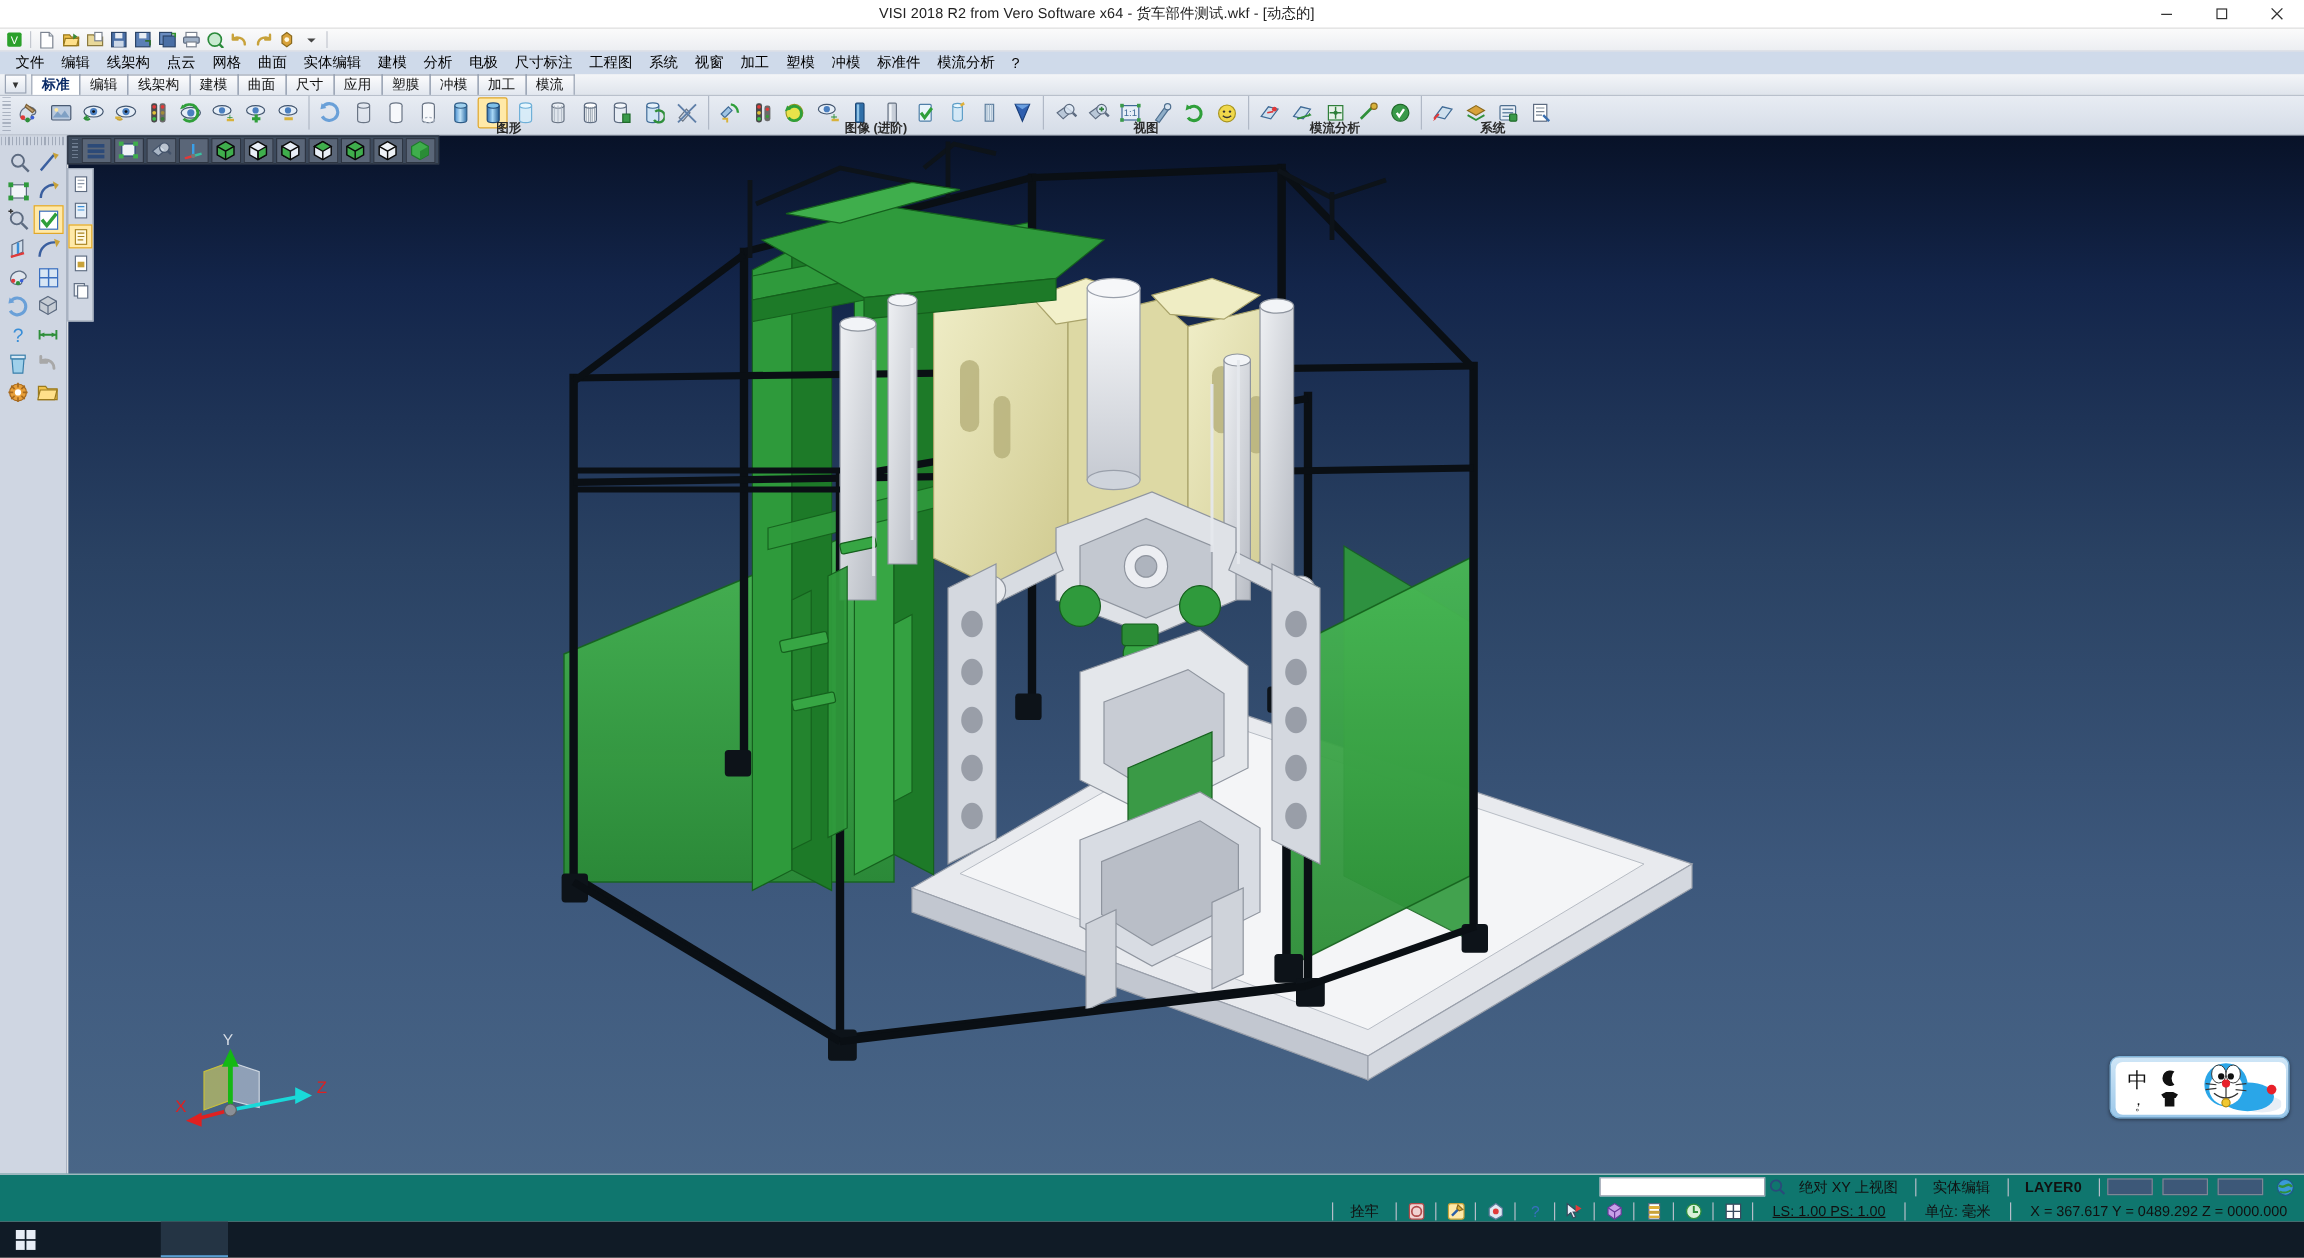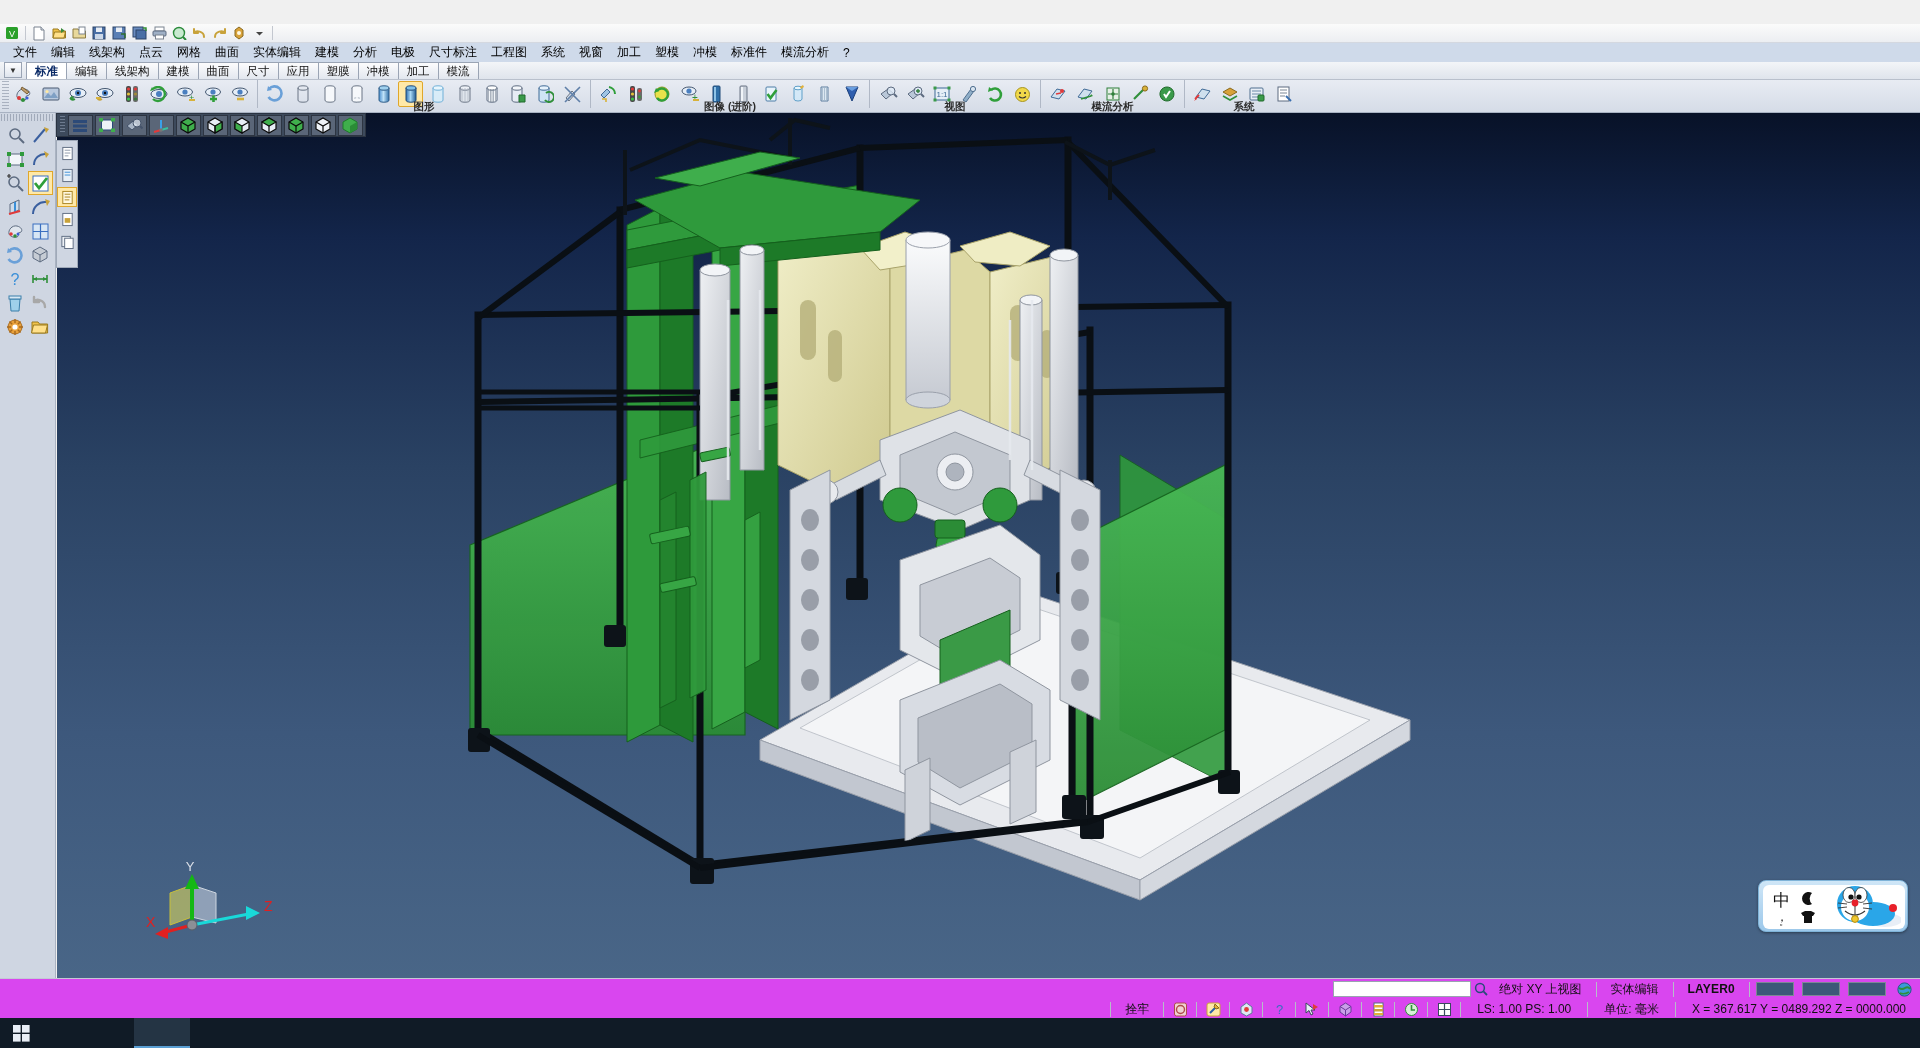--- a/index.html
+++ b/index.html
@@ -173,21 +173,21 @@
     width: 1863px; height: 885px;
     background: linear-gradient(#0b1734 0%, #15284e 18%, #2d4668 45%, #3f5a7e 72%, #4a6party 100%);
     background: linear-gradient(to bottom, #0a1630 0%, #16294d 16%, #2b4366 42%, #3e5a80 70%, #496688 100%);
     overflow: hidden;
   }
   .viewport-inner { position:absolute; inset:0; }
 
   
   .statusbar {
     position: absolute; left: 0; bottom: 30px; width: 1920px; height: 40px;
-    background: #d946ef;
+    background: #0f766e;
     border-top: 1px solid #c3c9d4;
   }
   .sb-row {
     position: absolute; left: 0; width: 1920px; height: 20px;
     display: flex; align-items: center;
     font-size: 12px; color: #111;
   }
   .sb-row.top { top: 0; }
   .sb-row.bot { top: 20px; padding-left: 15px; }
   .sb-sep { width:1px; height:15px; background:#b6bdc9; margin:0 6px; }
@@ -240,20 +240,41 @@
     background:#ffffff; border-radius:6px;
   }
   svg { shape-rendering: geometricPrecision; }
   .nb { pointer-events:none; }
 </style>
 </head>
 <body>
 
 <div class="app">
 
+  <div class="titlebar">
+    <div style="width:46px"></div>
+    <div class="title">VISI 2018 R2 from Vero Software x64 - 货车部件测试.wkf - [动态的]</div>
+    <div class="winbtns">
+      <div class="winbtn">
+        <svg width="11" height="11" viewBox="0 0 11 11">
+            <path d="M1 6 H10" stroke="#333" stroke-width="1" fill="none"></path>
+          </svg>
+      </div>
+      <div class="winbtn">
+        <svg width="11" height="11" viewBox="0 0 11 11">
+            <rect x="1.5" y="1.5" width="8" height="8" stroke="#333" stroke-width="1" fill="none"></rect>
+          </svg>
+      </div>
+      <div class="winbtn close">
+        <svg width="11" height="11" viewBox="0 0 11 11">
+            <path d="M1 1 L10 10 M10 1 L1 10" stroke="#333" stroke-width="1.1" fill="none"></path>
+          </svg>
+      </div>
+    </div>
+  </div>
 
   <div class="filebar">
     <div class="ficon">
       <svg width="14" height="14" viewBox="0 0 14 14">
           <rect x="1" y="1" width="12" height="12" rx="1.5" fill="#2aa02a"></rect>
           <text x="7" y="10.5" font-size="9" fill="#fff" text-anchor="middle" font-family="Liberation Sans">V</text>
         </svg>
     </div>
     <div class="vsep"></div>
     <div class="ficon">
@@ -1383,21 +1404,21 @@
           </svg>
       </div>
       <div class="sb-sep"></div>
       <div class="sb-icon">
         <svg width="15" height="15" viewBox="0 0 15 15">
             <rect x="1.5" y="1.5" width="12" height="12" fill="#fff" stroke="#3a4a5e"></rect>
             <path d="M7.5 1.5 L7.5 13.5 M1.5 7.5 L13.5 7.5" stroke="#3a4a5e" stroke-width="1.2"></path>
           </svg>
       </div>
       <div class="sb-sep"></div>
-      <div style="padding:0 10px;">LS: 1.00 PS: 1.00</div>
+      <div style="padding:0 10px;text-decoration:underline;">LS: 1.00 PS: 1.00</div>
       <div class="sb-sep"></div>
       <div style="padding:0 10px;">单位: 毫米</div>
       <div class="sb-sep"></div>
       <div style="padding:0 10px;">X = 367.617 Y = 0489.292 Z = 0000.000</div>
       <div style="width:4px"></div>
     </div>
   </div>
 
   <div class="taskbar">
     <div class="tb-start">

